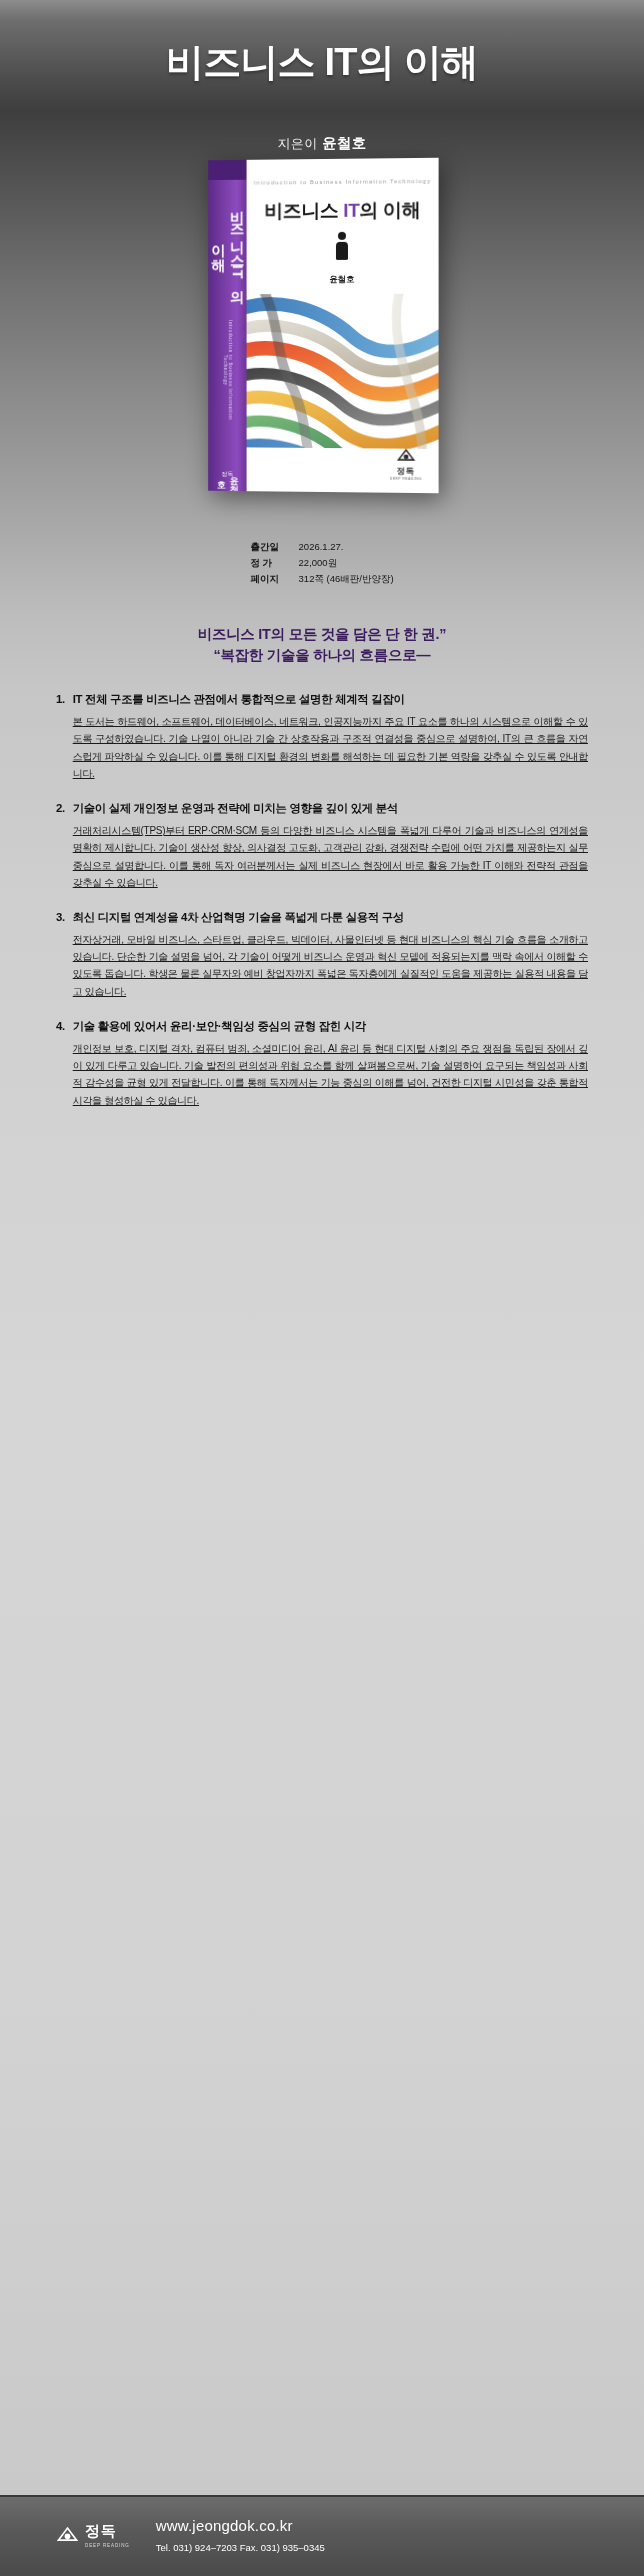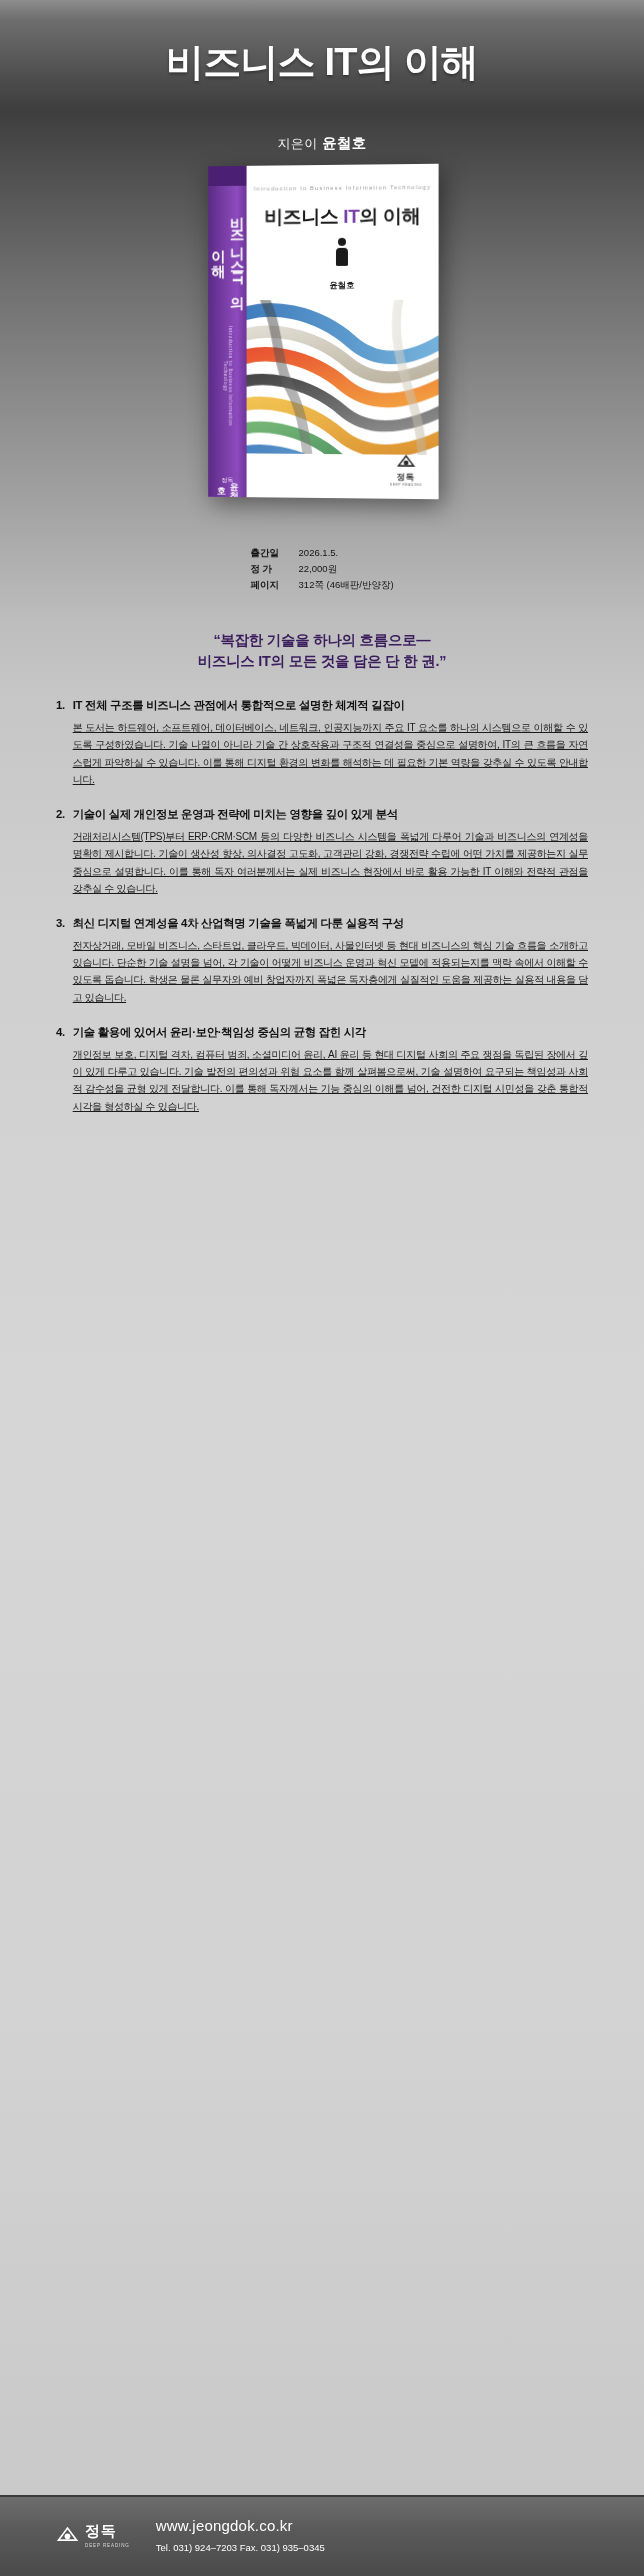--- a/index.html
+++ b/index.html
@@ -40,21 +40,21 @@
   
   .hero {
     background: linear-gradient(180deg, #3e3e3e 0%, #4a4a4a 10%, #6f6f6f 42%, #8a8a8a 70%, #a5a5a5 100%);
     padding: 23px 0 19.7px 0;
     text-align: center;
     position: relative;
   }
   .author-line {
     color: #ffffff;
     font-size: 13px;
-    margin-bottom: 12px;
+    margin-bottom: 6px;
     letter-spacing: 0.4px;
   }
   .author-line .author-label { font-weight: normal; opacity: .92; }
   .author-line .author-name { font-weight: bold; font-size: 14.4px; margin-left: 4.5px; }
 
   
   .cover-wrap {
     position: relative;
     width: 231px;
     margin: 0 auto;
@@ -368,38 +368,38 @@
         </div>
       </div>
     </div>
   </div>
 
   <div class="specs">
     <table class="spec-table">
       <tbody>
           <tr>
         <td class="k">출간일</td>
-        <td class="v">2026.1.5.</td>
+        <td class="v">2026.1.27.</td>
       </tr>
       <tr>
         <td class="k">정 가</td>
         <td class="v">22,000원</td>
       </tr>
       <tr>
         <td class="k">페이지</td>
         <td class="v">312쪽 (46배판/반양장)</td>
       </tr>
     </tbody>
       </table>
   </div>
 
   <div class="quote-band">
     <div class="quote">
+      <div>비즈니스 IT의 모든 것을 담은 단 한 권.”</div>
       <div>“복잡한 기술을 하나의 흐름으로—</div>
-      <div>비즈니스 IT의 모든 것을 담은 단 한 권.”</div>
     </div>
   </div>
 
   <div class="content">
 
     <div class="item">
       <div class="item-head">
         <span class="item-num">1.</span>
         <span>IT 전체 구조를 비즈니스 관점에서 통합적으로 설명한 체계적 길잡이</span>
       </div>

